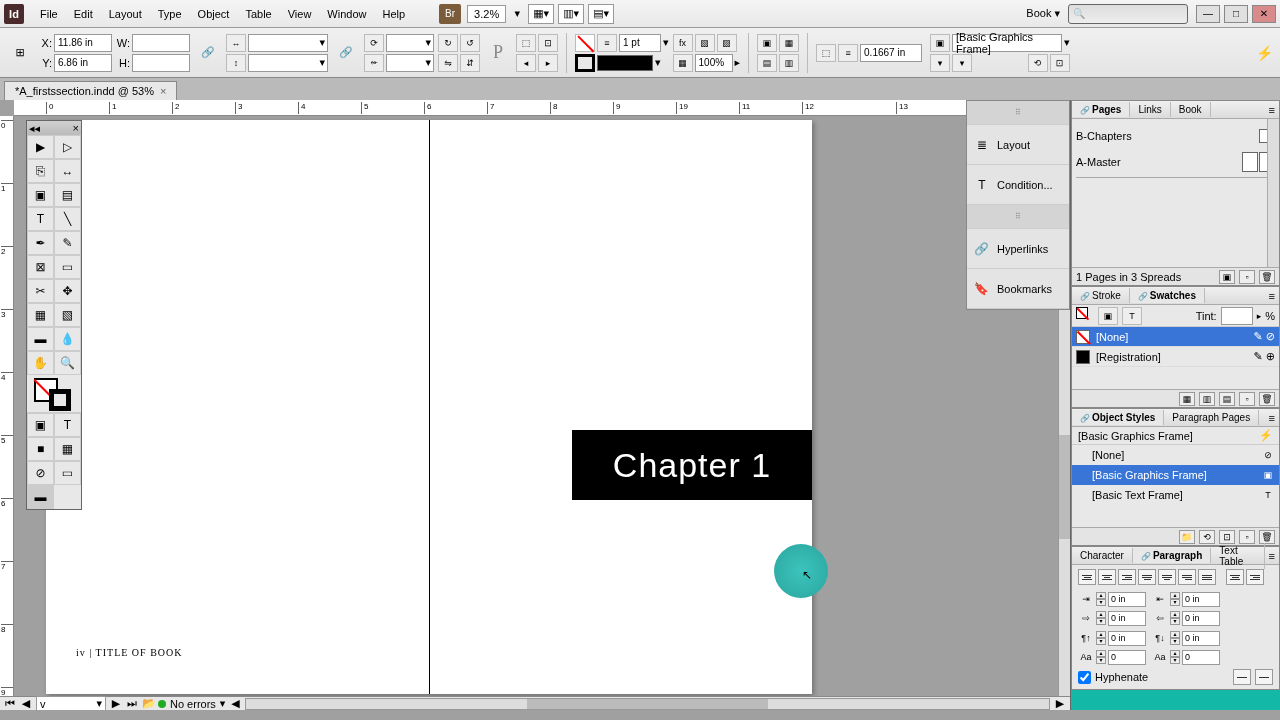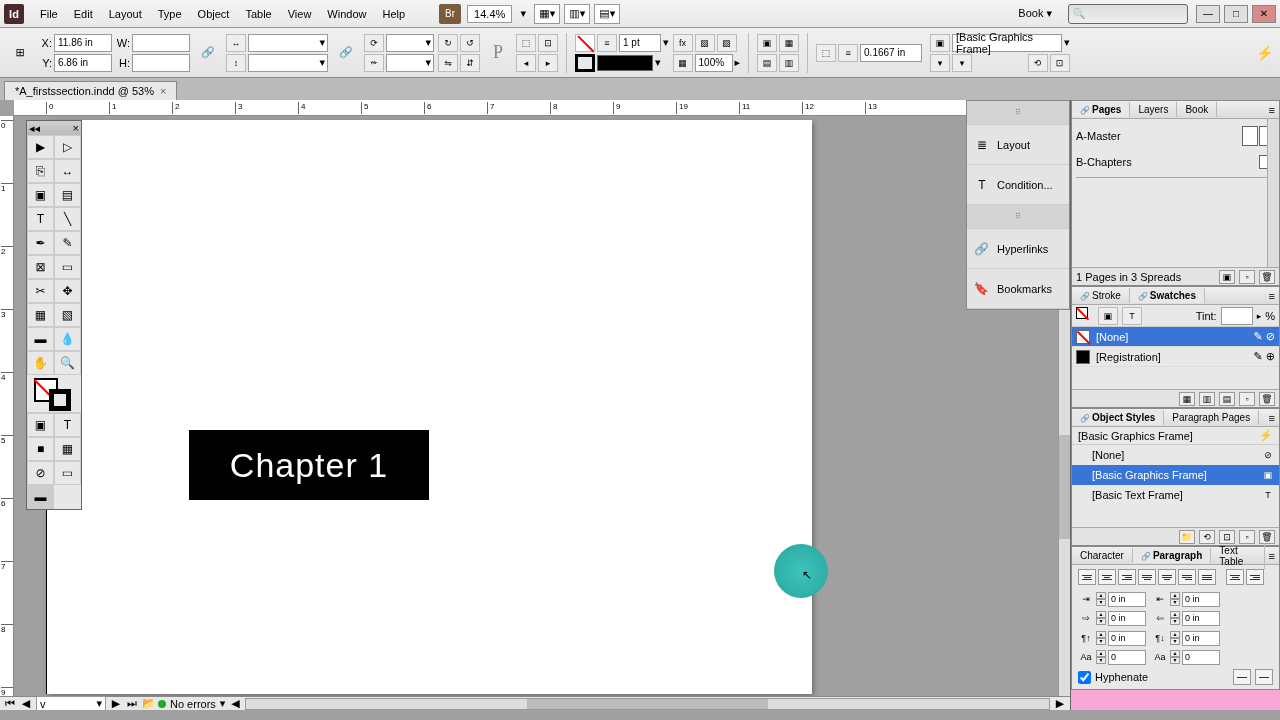--- a/index.html
+++ b/index.html
@@ -7,21 +7,21 @@
 
 
 .menubar { height: 28px; background: linear-gradient(#f5f5f5, #e8e8e8); display: flex; align-items: center; padding: 0 4px; border-bottom: 1px solid #999; }
 .app-logo { width: 20px; height: 20px; background: #4a2a2a; color: #fff; text-align: center; line-height: 20px; font-weight: bold; margin-right: 8px; border-radius: 2px; }
 .menu-item { padding: 4px 8px; cursor: pointer; }
 .menu-sep { flex: 1; }
 .bridge-btn { width: 22px; height: 20px; background: #7a5c3a; color: #fff; text-align: center; line-height: 20px; margin: 0 6px; border-radius: 2px; font-size: 10px; }
 .zoom-pct { padding: 2px 6px; border: 1px solid #999; background: #fff; margin-right: 4px; }
 .dropdown-arrow { width: 14px; text-align: center; }
 .view-btn { width: 26px; height: 20px; border: 1px solid #999; background: #fff; margin-left: 4px; display: flex; align-items: center; justify-content: center; }
-.workspace-dd { padding: 2px 8px; margin-left: auto; margin-right: 8px; }
+.workspace-dd { padding: 2px 8px; margin-left: auto; }
 .search-box { width: 120px; height: 20px; border: 1px solid #666; background: linear-gradient(#ddd, #eee); border-radius: 3px; margin-right: 8px; display: flex; align-items: center; padding: 0 4px; }
 .search-box::before { content: "🔍"; font-size: 10px; opacity: 0.5; }
 .win-controls { display: flex; gap: 4px; }
 .win-btn { width: 24px; height: 18px; background: #e0e0e0; border: 1px solid #888; text-align: center; line-height: 16px; font-size: 10px; }
 .win-btn.close { background: #d98b8b; }
 
 
 .controlbar { height: 50px; background: linear-gradient(#f0f0f0, #e4e4e4); border-bottom: 1px solid #888; display: flex; align-items: center; padding: 0 6px; gap: 4px; font-size: 10px; }
 .ctrl-icon { width: 28px; height: 28px; display: flex; align-items: center; justify-content: center; border: 1px solid transparent; }
 .ctrl-group { display: flex; flex-direction: column; gap: 2px; }
@@ -74,21 +74,21 @@
 
 
 .status-bar { position: absolute; left: 0; bottom: 0; right: 314px; height: 14px; background: #e8e8e8; border-top: 1px solid #888; display: flex; align-items: center; font-size: 9px; gap: 4px; padding: 0 4px; }
 .status-page { width: 70px; border: 1px solid #999; background: #fff; padding: 0 3px; display: flex; align-items: center; }
 .status-nav { width: 12px; text-align: center; cursor: pointer; }
 .status-dot { width: 8px; height: 8px; border-radius: 50%; }
 .scrollbar-h { flex: 1; height: 12px; background: #ddd; border: 1px solid #999; position: relative; }
 .scrollbar-h-thumb { position: absolute; left: 35%; width: 30%; height: 100%; background: #bbb; }
 
 
-.right-panels { width: 314px; background: #f9a8d4; border-left: 1px solid #666; display: flex; flex-direction: column; }
+.right-panels { width: 314px; background: #14b8a6; border-left: 1px solid #666; display: flex; flex-direction: column; }
 
 
 .dock-column { position: absolute; right: 210px; top: 100px; width: 104px; background: #e4e4e4; border: 1px solid #888; z-index: 30; }
 .dock-row { height: 40px; display: flex; align-items: center; gap: 6px; padding: 0 6px; border-bottom: 1px solid #ccc; cursor: pointer; }
 .dock-icon { width: 18px; height: 18px; display: flex; align-items: center; justify-content: center; font-size: 12px; }
 .dock-spacer { height: 24px; background: #d4d4d4; border-bottom: 1px solid #ccc; display:flex; align-items:center; justify-content:center; font-size:8px; color:#888;}
 
 
 .panel { border: 1px solid #888; margin-bottom: 0; background: #e8e8e8; }
 .panel-tabs { height: 18px; background: linear-gradient(#f0f0f0, #dcdcdc); display: flex; align-items: center; border-bottom: 1px solid #aaa; }
@@ -159,21 +159,21 @@
   <div class="menu-item">Edit</div>
   <div class="menu-item">Layout</div>
   <div class="menu-item">Type</div>
   <div class="menu-item">Object</div>
   <div class="menu-item">Table</div>
   <div class="menu-item">View</div>
   <div class="menu-item">Window</div>
   <div class="menu-item">Help</div>
   <div style="width:20px"></div>
   <div class="bridge-btn">Br</div>
-  <div class="zoom-pct">14.4%</div>
+  <div class="zoom-pct">3.2%</div>
   <div class="dropdown-arrow">▾</div>
   <div class="view-btn">▦▾</div>
   <div class="view-btn">▥▾</div>
   <div class="view-btn">▤▾</div>
   <div class="menu-sep"></div>
   <div class="workspace-dd"><span>Book</span> ▾</div>
   <div class="search-box"></div>
   <div class="win-controls">
     <div class="win-btn">—</div>
     <div class="win-btn">□</div>
@@ -334,37 +334,40 @@
       <div class="ruler-h-tick" style="left:221px">3</div>
       <div class="ruler-h-tick" style="left:284px">4</div>
       <div class="ruler-h-tick" style="left:347px">5</div>
       <div class="ruler-h-tick" style="left:410px">6</div>
       <div class="ruler-h-tick" style="left:473px">7</div>
       <div class="ruler-h-tick" style="left:536px">8</div>
       <div class="ruler-h-tick" style="left:599px">9</div>
       <div class="ruler-h-tick" style="left:662px">19</div>
       <div class="ruler-h-tick" style="left:725px">11</div>
       <div class="ruler-h-tick" style="left:788px">12</div>
-      <div class="ruler-h-tick" style="left:851px">13</div>
+      <div class="ruler-h-tick" style="left:882px">13</div>
     </div>
 
     <div class="ruler-v" style="position:absolute;left:0;top:16px;bottom:14px">
       <div class="ruler-v-tick" style="top:4px">0</div>
       <div class="ruler-v-tick" style="top:67px">1</div>
       <div class="ruler-v-tick" style="top:130px">2</div>
       <div class="ruler-v-tick" style="top:193px">3</div>
       <div class="ruler-v-tick" style="top:256px">4</div>
       <div class="ruler-v-tick" style="top:319px">5</div>
       <div class="ruler-v-tick" style="top:382px">6</div>
       <div class="ruler-v-tick" style="top:445px">7</div>
       <div class="ruler-v-tick" style="top:508px">8</div>
       <div class="ruler-v-tick" style="top:571px">9</div>
     </div>
     <div class="canvas-inner">
       <div class="spread">
+        <div class="page-left">
+          <div class="page-footer">iv | TITLE OF BOOK</div>
+        </div>
         <div class="page-right">
           <div class="chapter-box">Chapter 1</div>
         </div>
       </div>
       <div class="teal-circle"></div>
       <div class="cursor-arrow">↖</div>
     </div>
 
     <div style="position:absolute;right:0;top:16px;bottom:14px;width:12px;background:#ddd;border-left:1px solid #999">
       <div style="position:absolute;top:55%;height:18%;left:0;right:0;background:#bbb"></div>
@@ -410,38 +413,38 @@
         <div class="dock-icon">🔖</div>
         <span>Bookmarks</span>
       </div>
   </div>
 
   <div class="right-panels" style="width:210px">
 
     <div class="panel pages-panel">
       <div class="panel-tabs">
         <div class="panel-tab active linked">Pages</div>
-        <div class="panel-tab">Layers</div>
+        <div class="panel-tab">Links</div>
         <div class="panel-tab">Book</div>
         <div class="panel-menu">≡</div>
       </div>
       <div class="panel-body">
+        <div class="master-row">
+          <span>B-Chapters</span>
+          <div style="flex:1"></div>
+          <div class="master-thumbs">
+              <div class="master-thumb" style="height:14px"></div>
+            </div>
+        </div>
         <div class="master-row">
           <span>A-Master</span>
           <div style="flex:1"></div>
           <div class="master-thumbs">
               <div class="master-thumb"></div>
               <div class="master-thumb"></div>
-            </div>
-        </div>
-        <div class="master-row">
-          <span>B-Chapters</span>
-          <div style="flex:1"></div>
-          <div class="master-thumbs">
-              <div class="master-thumb" style="height:14px"></div>
             </div>
         </div>
         <div style="height:1px;background:#aaa;margin:2px 0"></div>
         <div class="scrollbar-v-mini" style="position:absolute;right:0;top:0;bottom:0"></div>
       </div>
       <div class="panel-footer">
         <span>1 Pages in 3 Spreads</span>
         <div class="panel-footer-icons">
           <div class="panel-footer-icon">▣</div>
           <div class="panel-footer-icon">▫</div>

